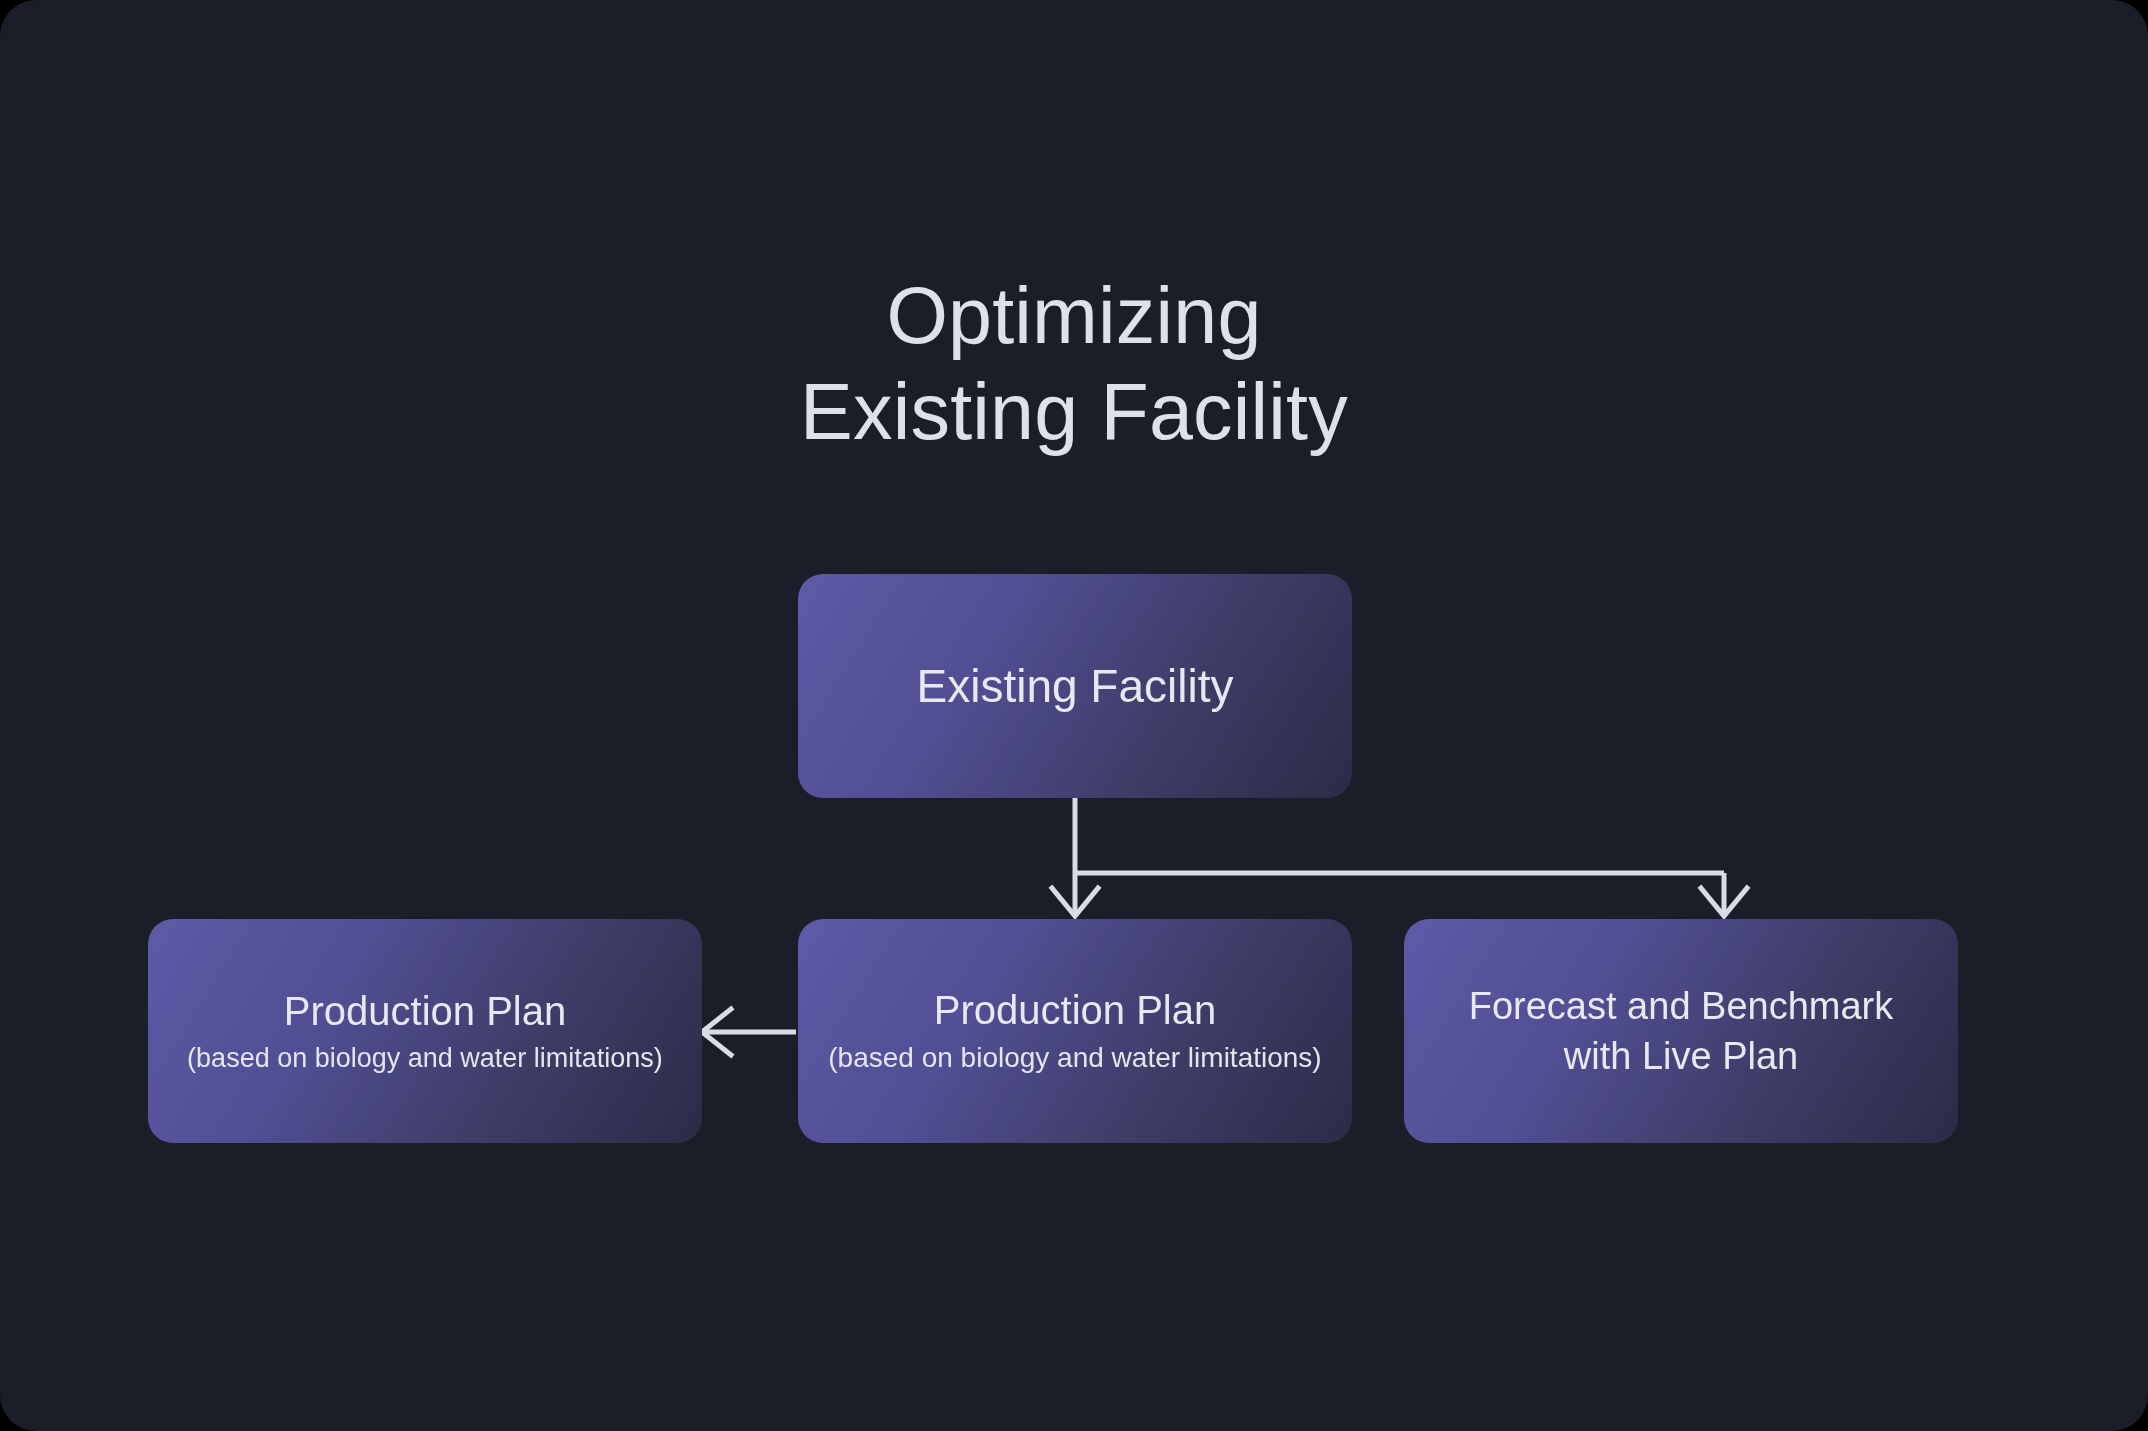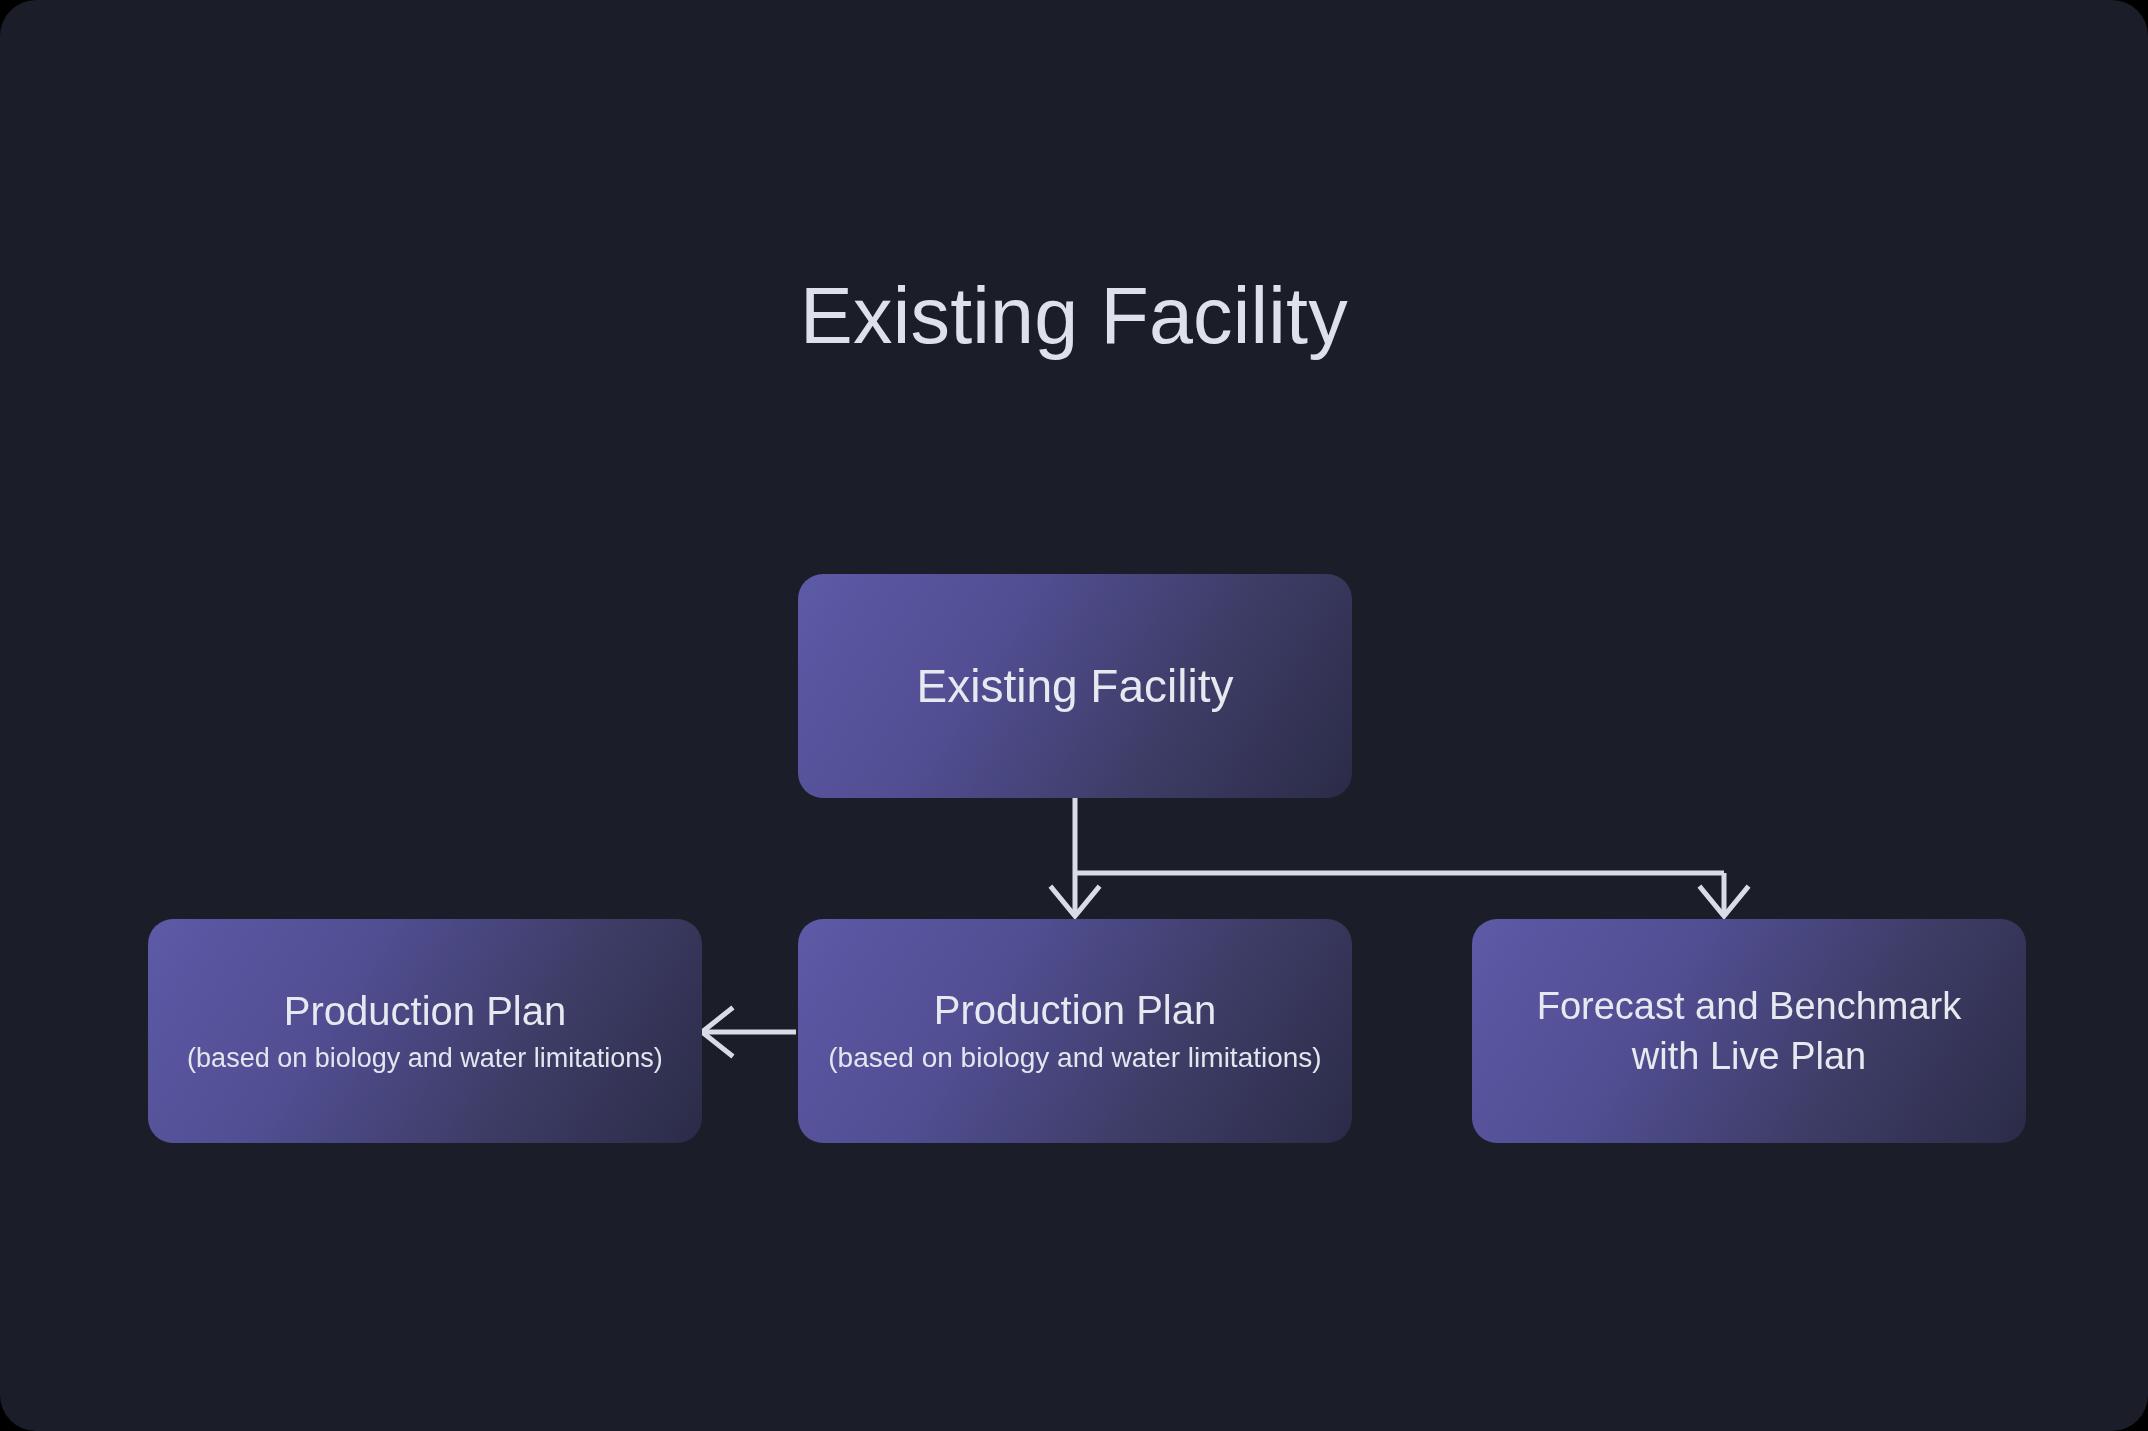--- a/index.html
+++ b/index.html
@@ -87,21 +87,21 @@
   #node-plan {
     left: 798px;
     top: 919px;
     width: 554px;
     height: 224px;
   }
   #node-plan .line-main { font-size: 40px; line-height: 50px; }
   #node-plan .line-sub  { font-size: 28px; line-height: 38px; margin-top: 4px; }
 
   #node-forecast {
-    left: 1472px;
+    left: 1404px;
     top: 919px;
     width: 554px;
     height: 224px;
   }
   #node-forecast .line-main { font-size: 38px; line-height: 50px; }
 
   
   #connectors {
     position: absolute;
     left: 0;
@@ -110,20 +110,21 @@
     height: 1431px;
     pointer-events: none;
   }
 </style>
 </head>
 <body>
 
 <div id="canvas">
 
   <div class="title">
+    <span class="title-line">Optimizing</span>
     <span class="title-line">Existing Facility</span>
   </div>
 
   <svg id="connectors" viewBox="0 0 2148 1431" width="2148" height="1431" xmlns="http://www.w3.org/2000/svg">
 
     <path d="M1075,798 L1075,873" fill="none" stroke="#d7dce6" stroke-width="5"></path>
 
     <path d="M1075,873 L1724,873" fill="none" stroke="#d7dce6" stroke-width="5"></path>
 
     <path d="M1075,873 L1075,912" fill="none" stroke="#d7dce6" stroke-width="5"></path>

